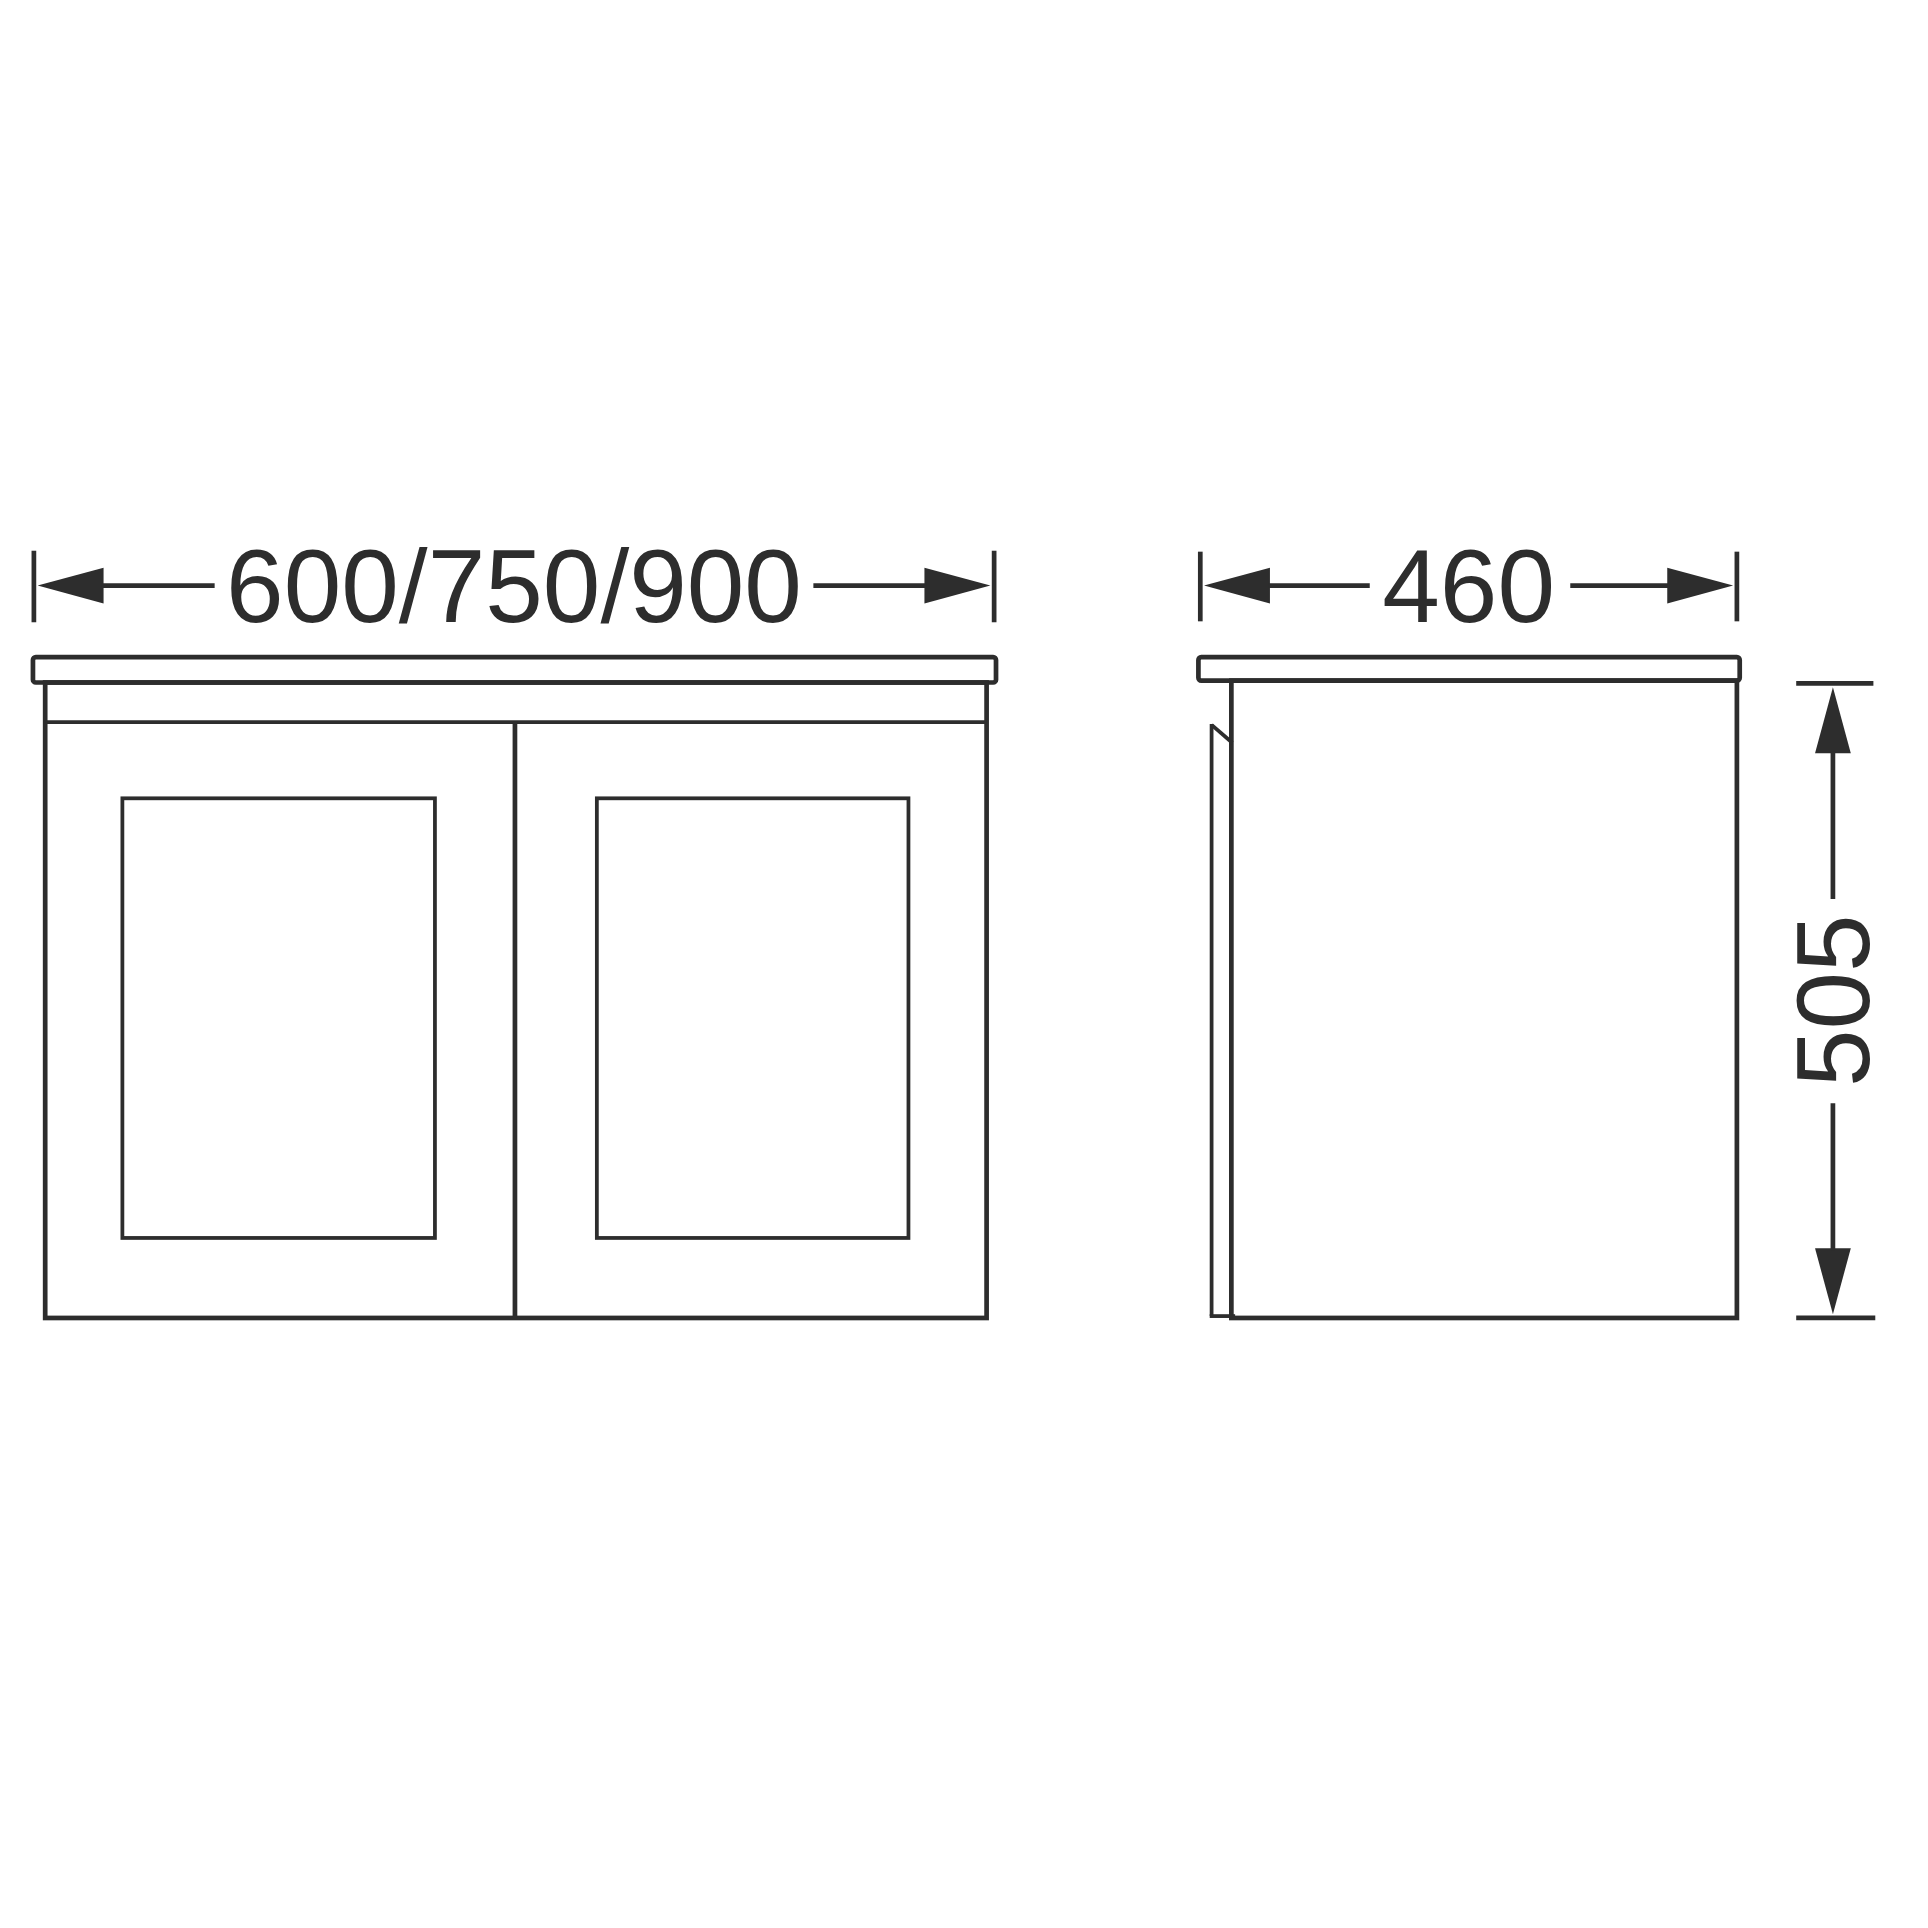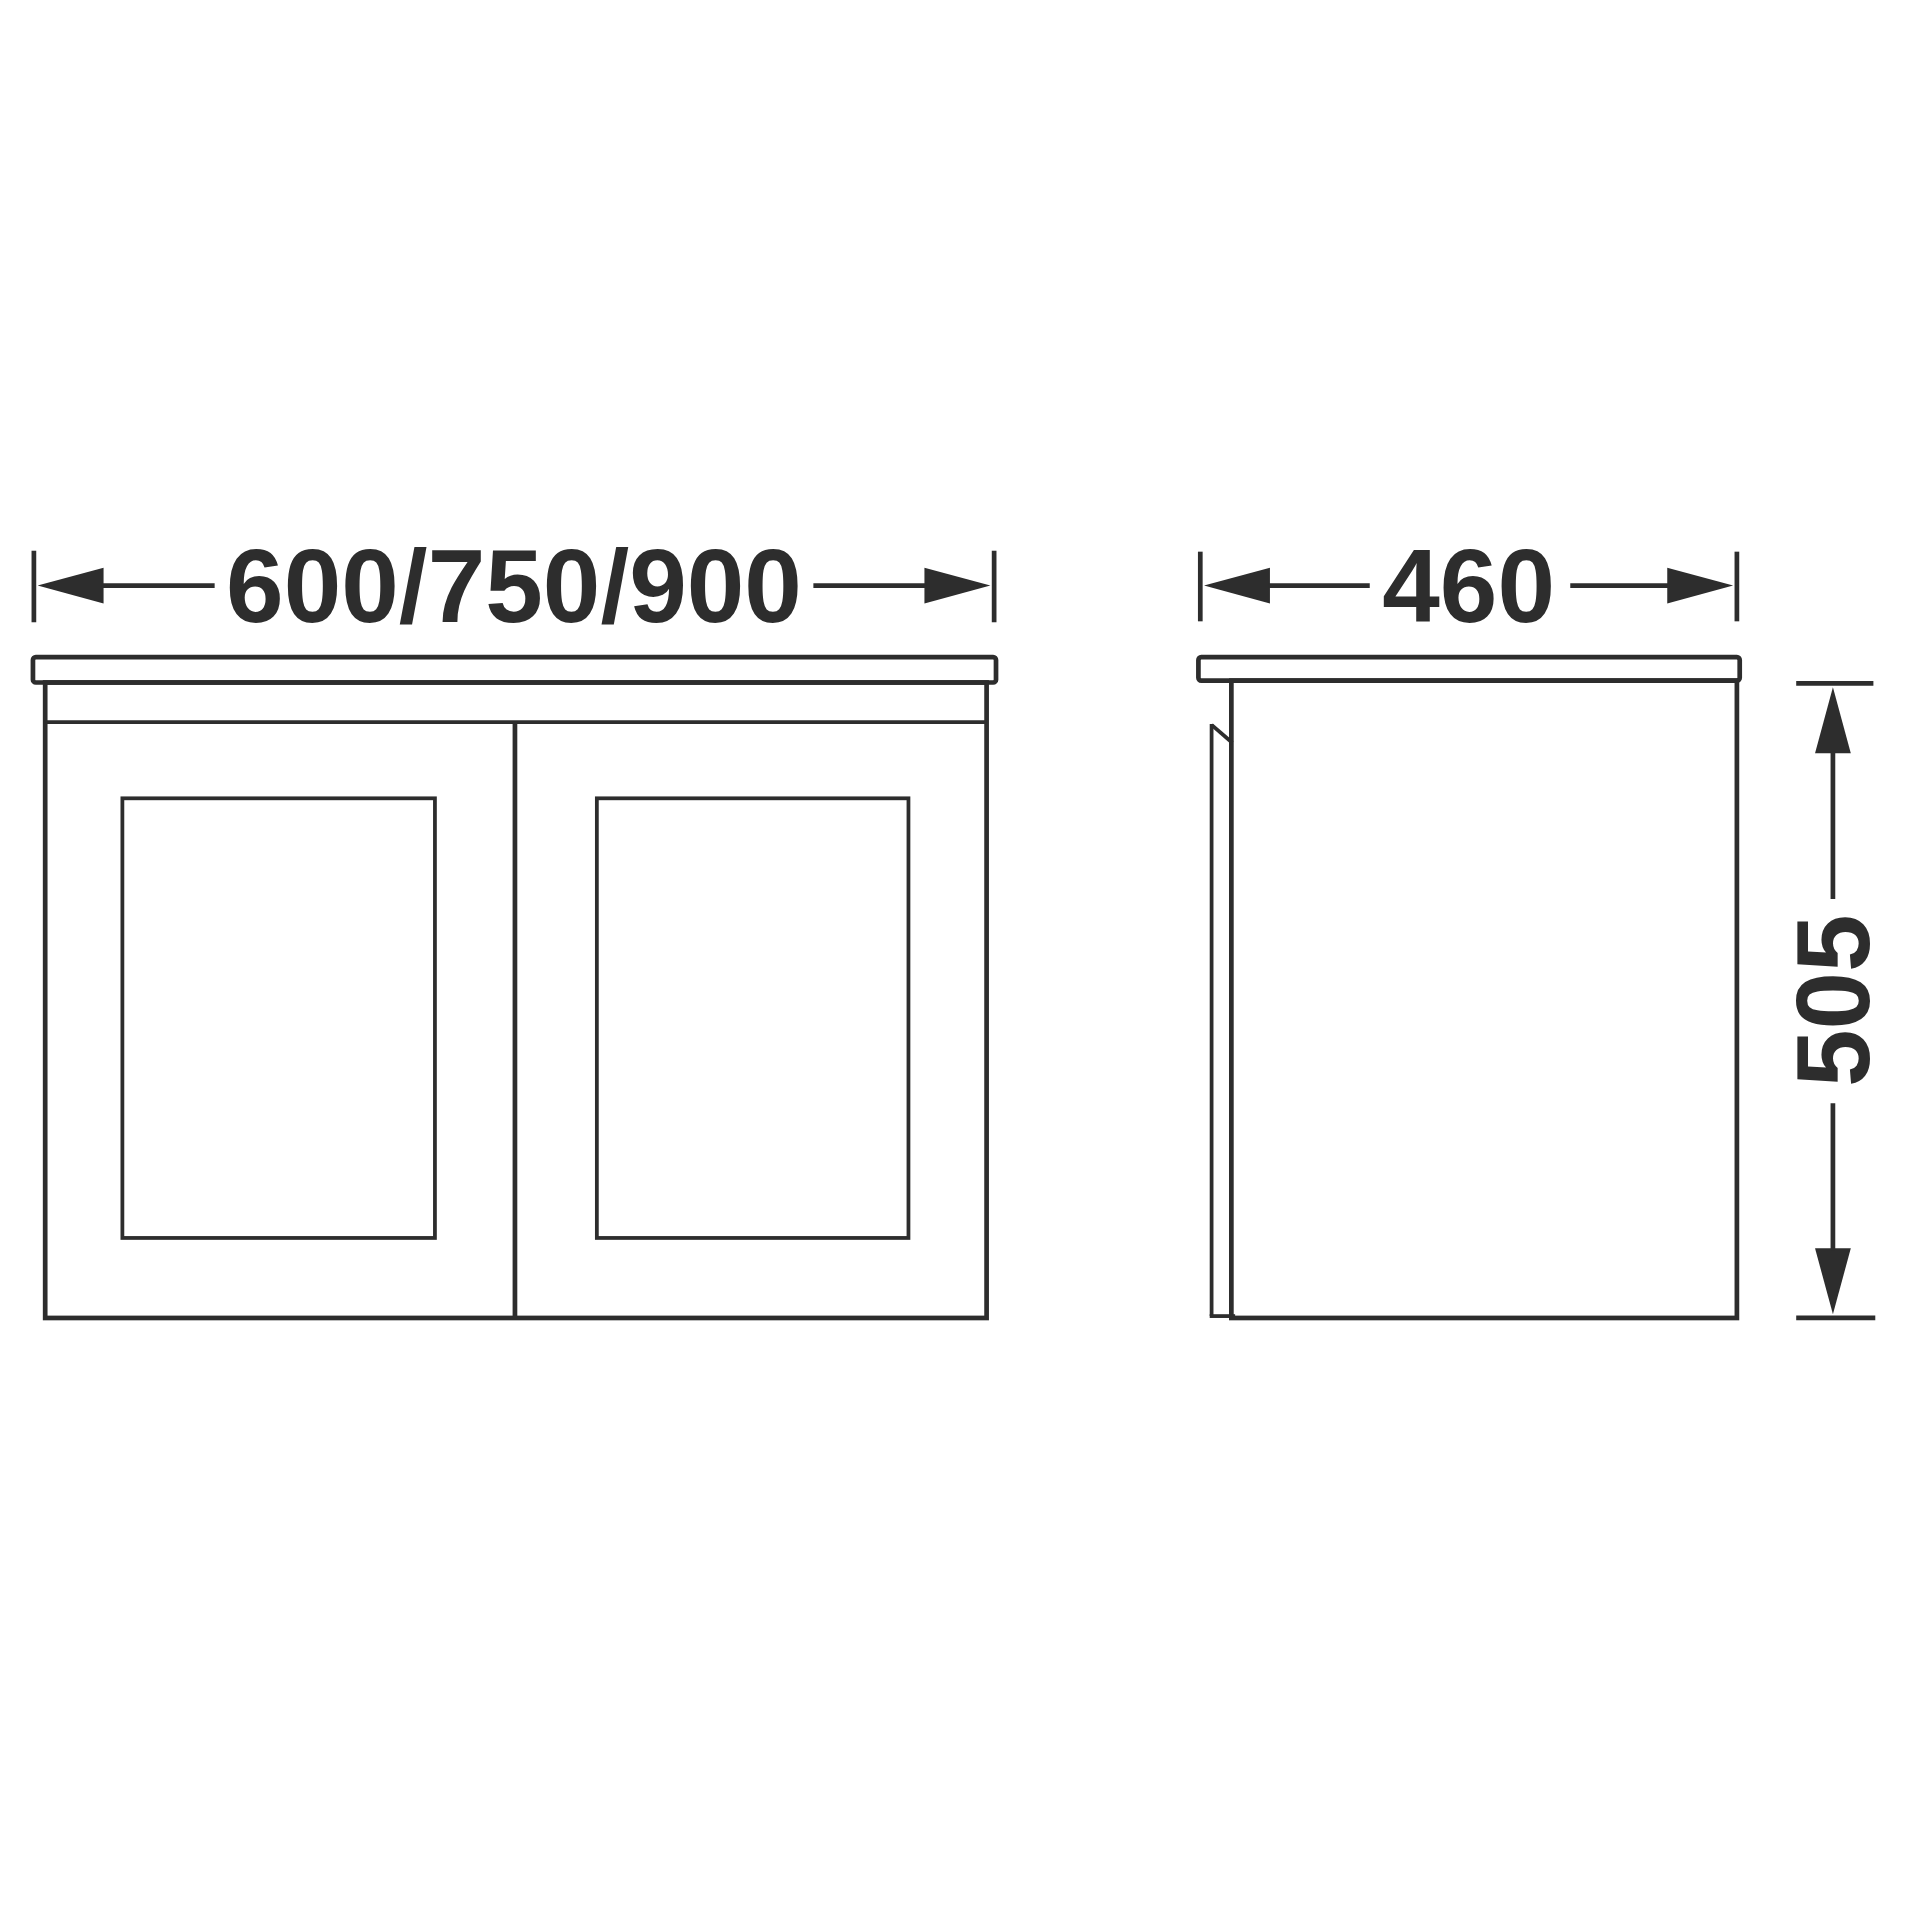--- a/index.html
+++ b/index.html
@@ -2,21 +2,20 @@
 <html style="--line: #2d2d2d; --bg: #ffffff;font-size:15px"><head>
 <meta charset="utf-8">
 <style>
   html,body{margin:0;padding:0;background:#ffffff;}
   .canvas{
     position:relative;
     width:1928px;height:1928px;
     background:var(--bg,#ffffff);
     font-family:"Liberation Sans","DejaVu Sans",sans-serif;
     overflow:hidden;
-    font-weight:bold;
   }
   svg{position:absolute;left:0;top:0;}
   .ln{stroke:var(--line,#2d2d2d);fill:none;}
   .sw5{stroke-width:5px;}
   .sw4{stroke-width:4px;}
   .ar{fill:var(--line,#2d2d2d);stroke:none;}
   text.dim{
     fill:var(--line,#262626);
     font-size:110px;
     font-family:"Liberation Sans","DejaVu Sans",sans-serif;

